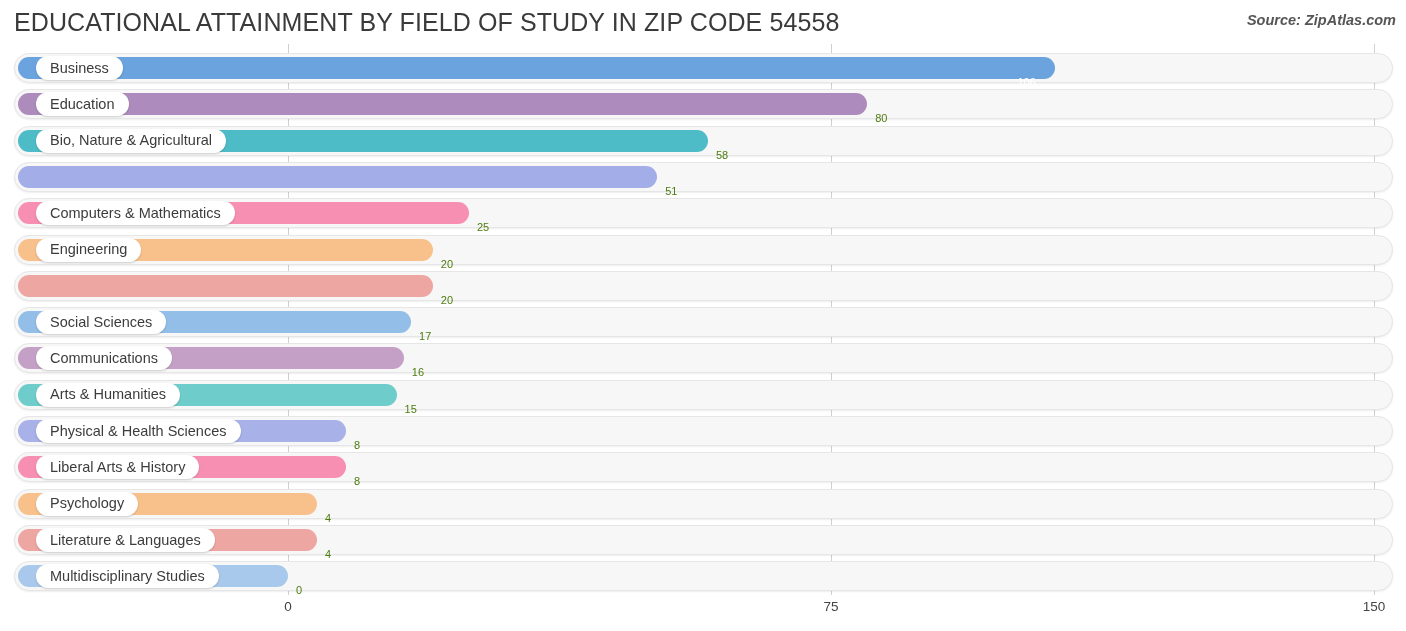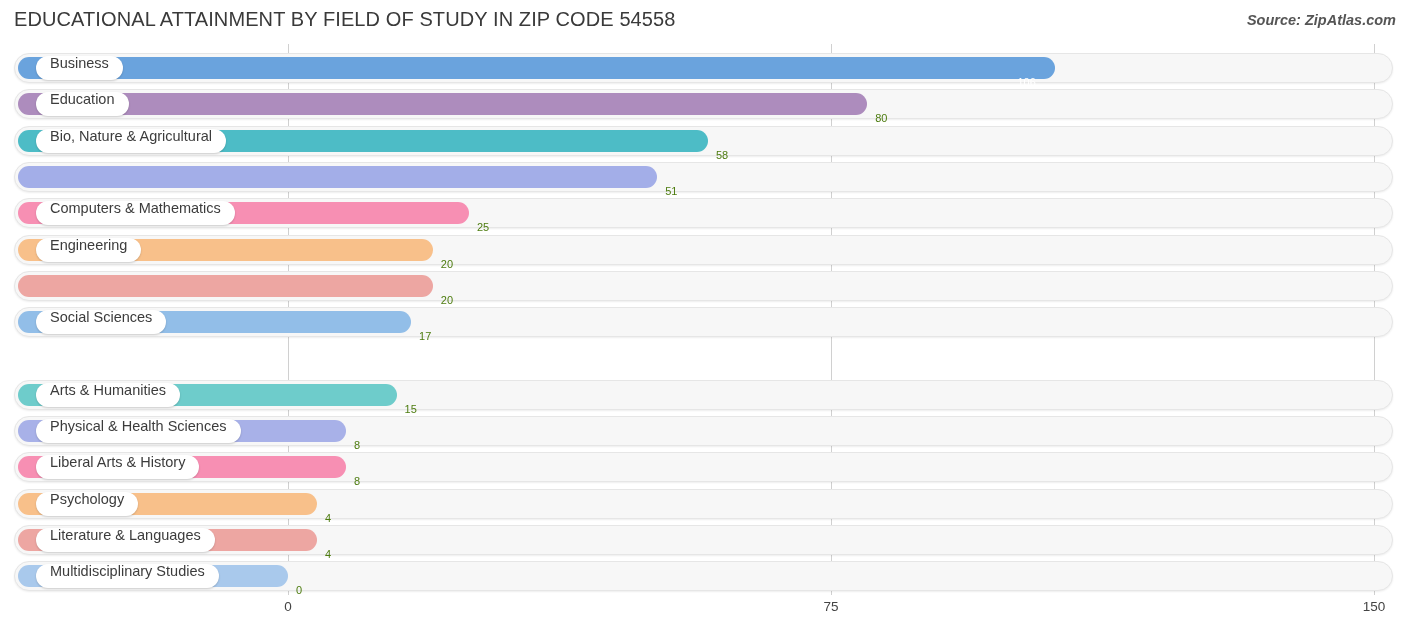--- a/index.html
+++ b/index.html
@@ -20,21 +20,21 @@
   .header {
     position: absolute;
     top: 0; left: 0;
     width: 1406px;
     height: 44px;
   }
   .chart-title {
     position: absolute;
     left: 14px;
     top: 8px;
-    font-size: 20px;
+    font-size: 25px;
     font-weight: 400;
     letter-spacing: 0.1px;
     color: #3a3a3a;
     white-space: nowrap;
   }
   .source {
     position: absolute;
     right: 10px;
     top: 12px;
     font-size: 14.5px;
@@ -103,20 +103,21 @@
   
   .pill {
     position: absolute;
     left: 22px;
     top: 3px;
     height: 24px;
     background: #ffffff;
     border-radius: 12px;
     box-shadow: 0 1px 2px rgba(0,0,0,0.18);
     display: flex;
+    align-items: center;
     padding: 0 14px;
     box-sizing: border-box;
     white-space: nowrap;
   }
   .pill-label {
     font-size: 14.5px;
     color: #3c3c3c;
     line-height: 1;
   }
   
@@ -213,20 +214,28 @@
         <div class="value outside" style="left: 426.8px;">20</div>
       </div>
       <div class="row" style="top: 263.1px;">
         <div class="track"></div>
         <div class="bar" style="width: 393.08px; background: rgb(146, 190, 232);"></div>
         <div class="pill">
           <span class="pill-label">Social Sciences</span>
         </div>
         <div class="value outside" style="left: 405.08px;">17</div>
       </div>
+      <div class="row" style="top: 299.4px;">
+        <div class="track"></div>
+        <div class="bar" style="width: 385.84px; background: rgb(196, 160, 198);"></div>
+        <div class="pill">
+          <span class="pill-label">Communications</span>
+        </div>
+        <div class="value outside" style="left: 397.84px;">16</div>
+      </div>
       <div class="row" style="top: 335.7px;">
         <div class="track"></div>
         <div class="bar" style="width: 378.6px; background: rgb(110, 204, 203);"></div>
         <div class="pill">
           <span class="pill-label">Arts &amp; Humanities</span>
         </div>
         <div class="value outside" style="left: 390.6px;">15</div>
       </div>
       <div class="row" style="top: 372px;">
         <div class="track"></div>

